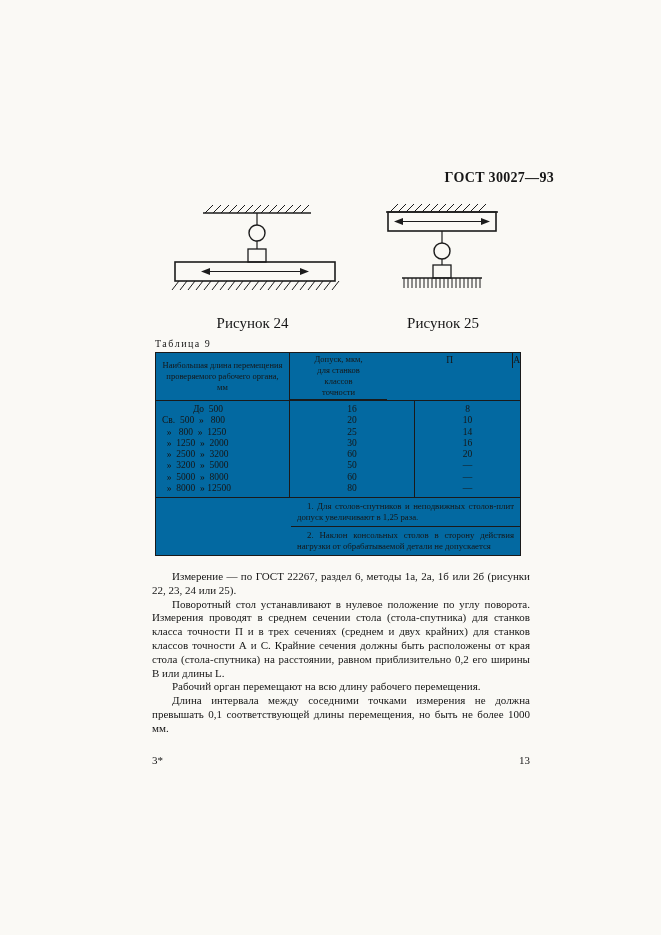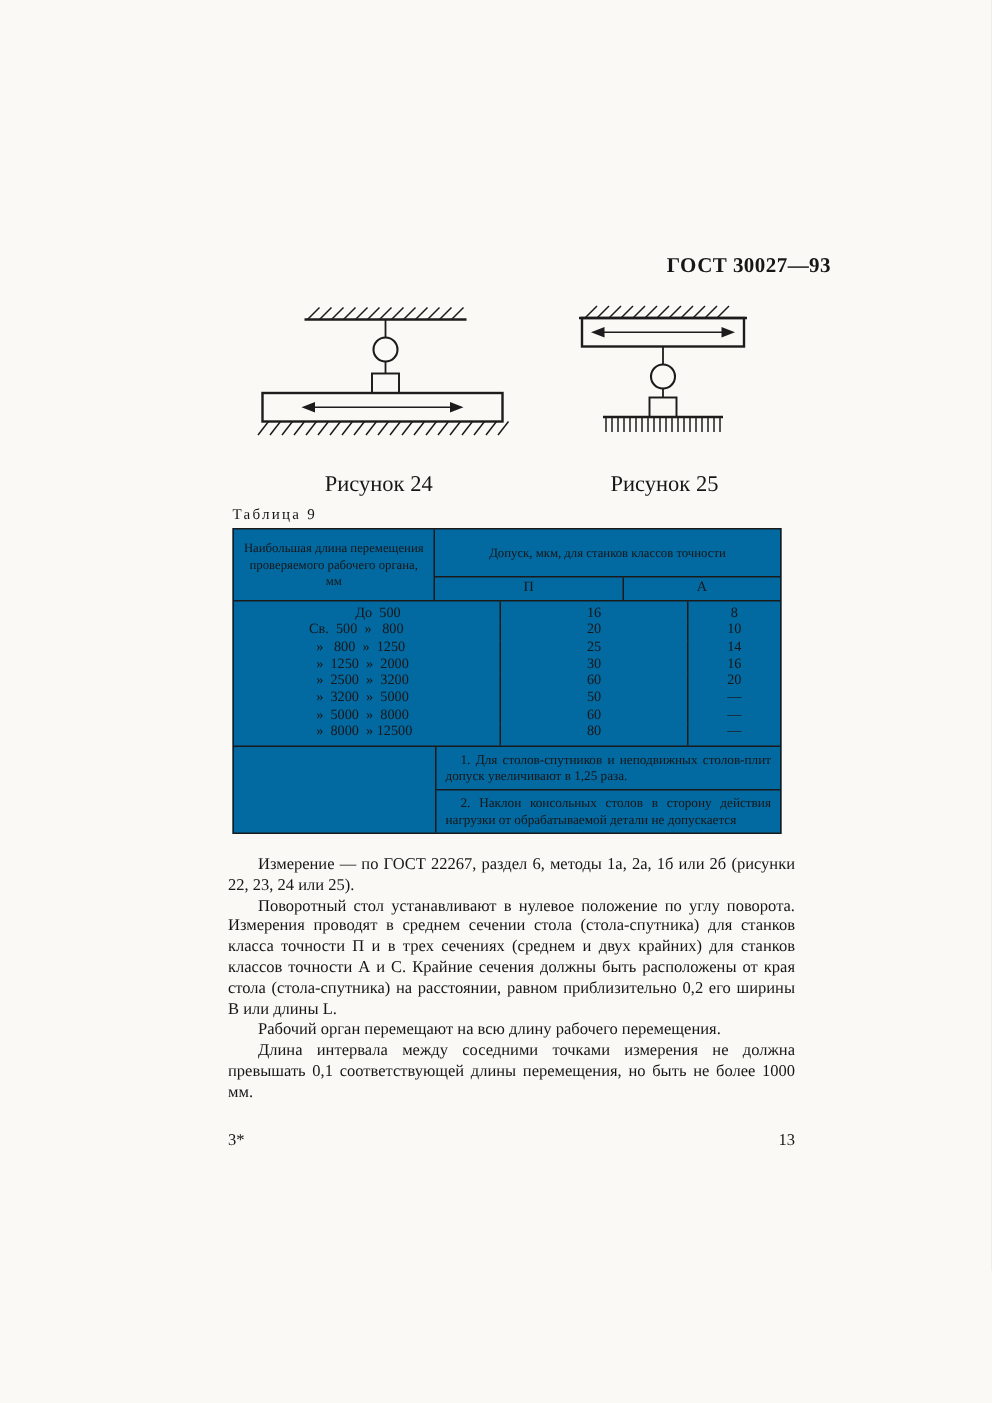--- a/index.html
+++ b/index.html
@@ -30,37 +30,37 @@
   .gtable{
     position:absolute;left:155px;top:352px;width:364px;
     border:1.5px solid #1a1a1a;font-size:9.5px;background:#0369a1;
   }
   .thead{display:flex;border-bottom:1px solid #1a1a1a;height:47px;}
   .c1h{
     width:134px;border-right:1px solid #1a1a1a;
     display:flex;align-items:center;justify-content:center;
     text-align:center;font-size:8.5px;line-height:1.3;padding:2px 6px;box-sizing:border-box;
   }
-  .c2h{flex:1;display:flex;flex-direction:column;}
+  .c2h{flex:1;display:flex;flex-direction:row;}
   .c2top{
     flex:1;border-bottom:1px solid #1a1a1a;
     display:flex;align-items:center;justify-content:center;
     text-align:center;font-size:8.5px;line-height:1.3;padding:1px 24px;
   }
   .c2sub{display:flex;height:15px;}
   .subp{width:125px;border-right:1px solid #1a1a1a;text-align:center;font-size:9.5px;line-height:15px;}
   .suba{flex:1;text-align:center;font-size:9.5px;line-height:15px;}
-  .trow{display:flex;margin-left:44px;}
+  .trow{display:flex;}
   .trow>div{line-height:11.3px;font-size:9.5px;}
   .rc1{width:134px;border-right:1px solid #1a1a1a;white-space:pre;padding-left:6px;box-sizing:border-box;}
   .rcp{width:125px;border-right:1px solid #1a1a1a;text-align:center;box-sizing:border-box;}
   .rca{flex:1;text-align:center;}
   .trow.first>div{padding-top:3px;}
   .trow.last>div{padding-bottom:3px;}
-  .tnotes{display:flex;border-top:1px solid #1a1a1a;}
+  .tnotes{display:flex;border-top:1px solid #1a1a1a;align-items:flex-end;}
   .nleft{width:134px;border-right:1px solid #1a1a1a;}
   .nright{flex:1;font-size:8.8px;line-height:1.25;text-align:justify;}
   .note{margin:0;padding:3px 6px 3px 6px;text-indent:10px;}
   .note2{border-top:1px solid #1a1a1a;}
   .bodytext{
     position:absolute;left:152px;top:570px;width:378px;
     font-size:11px;line-height:13.8px;text-align:justify;
   }
   .bodytext p{margin:0;text-indent:20px;}
   .footer-left{position:absolute;left:152px;top:754px;font-size:11px;}

